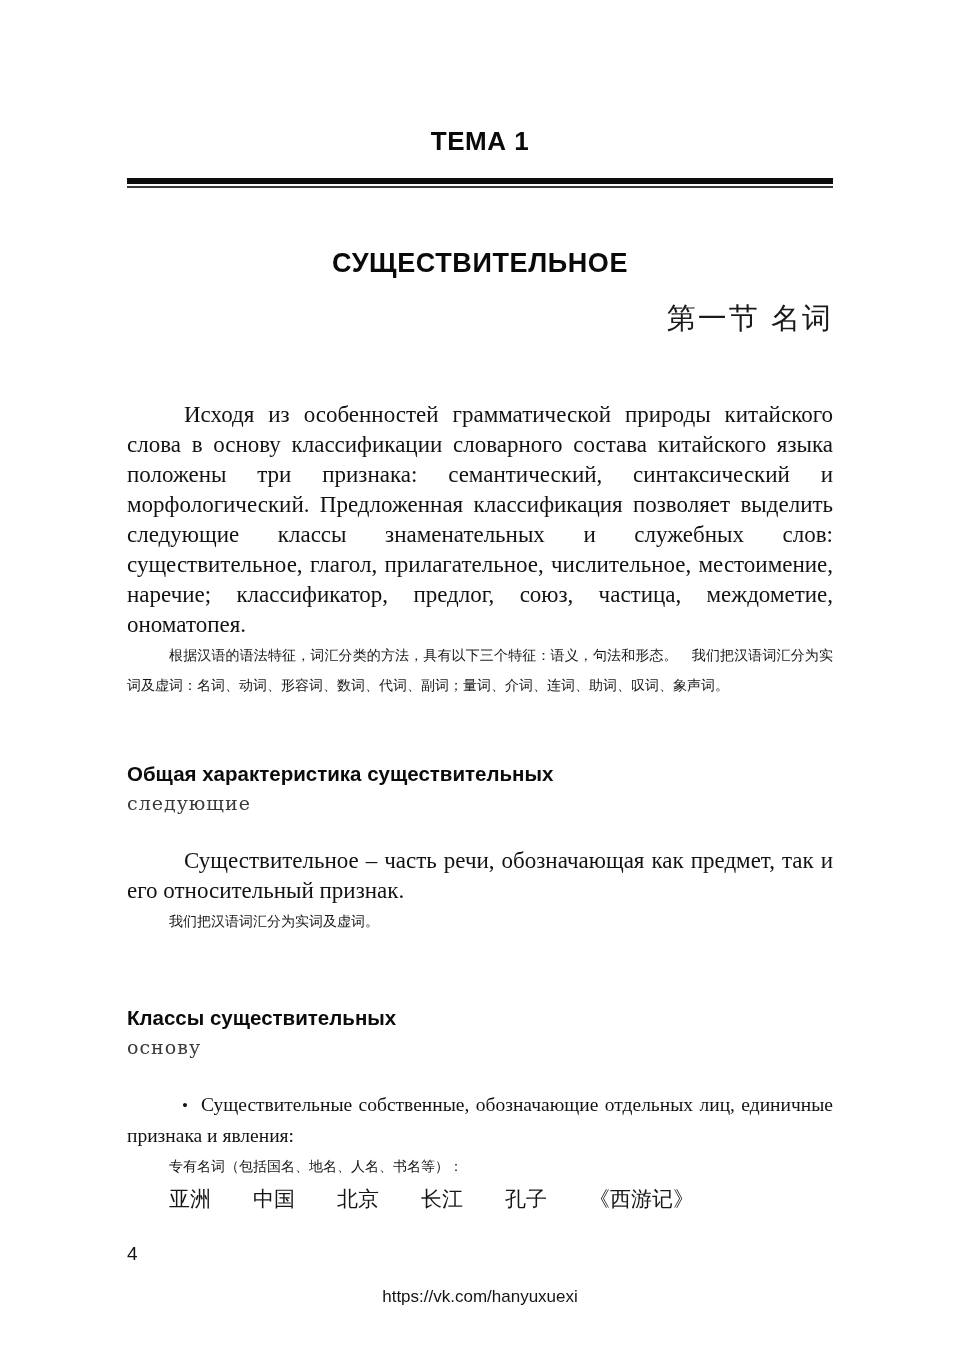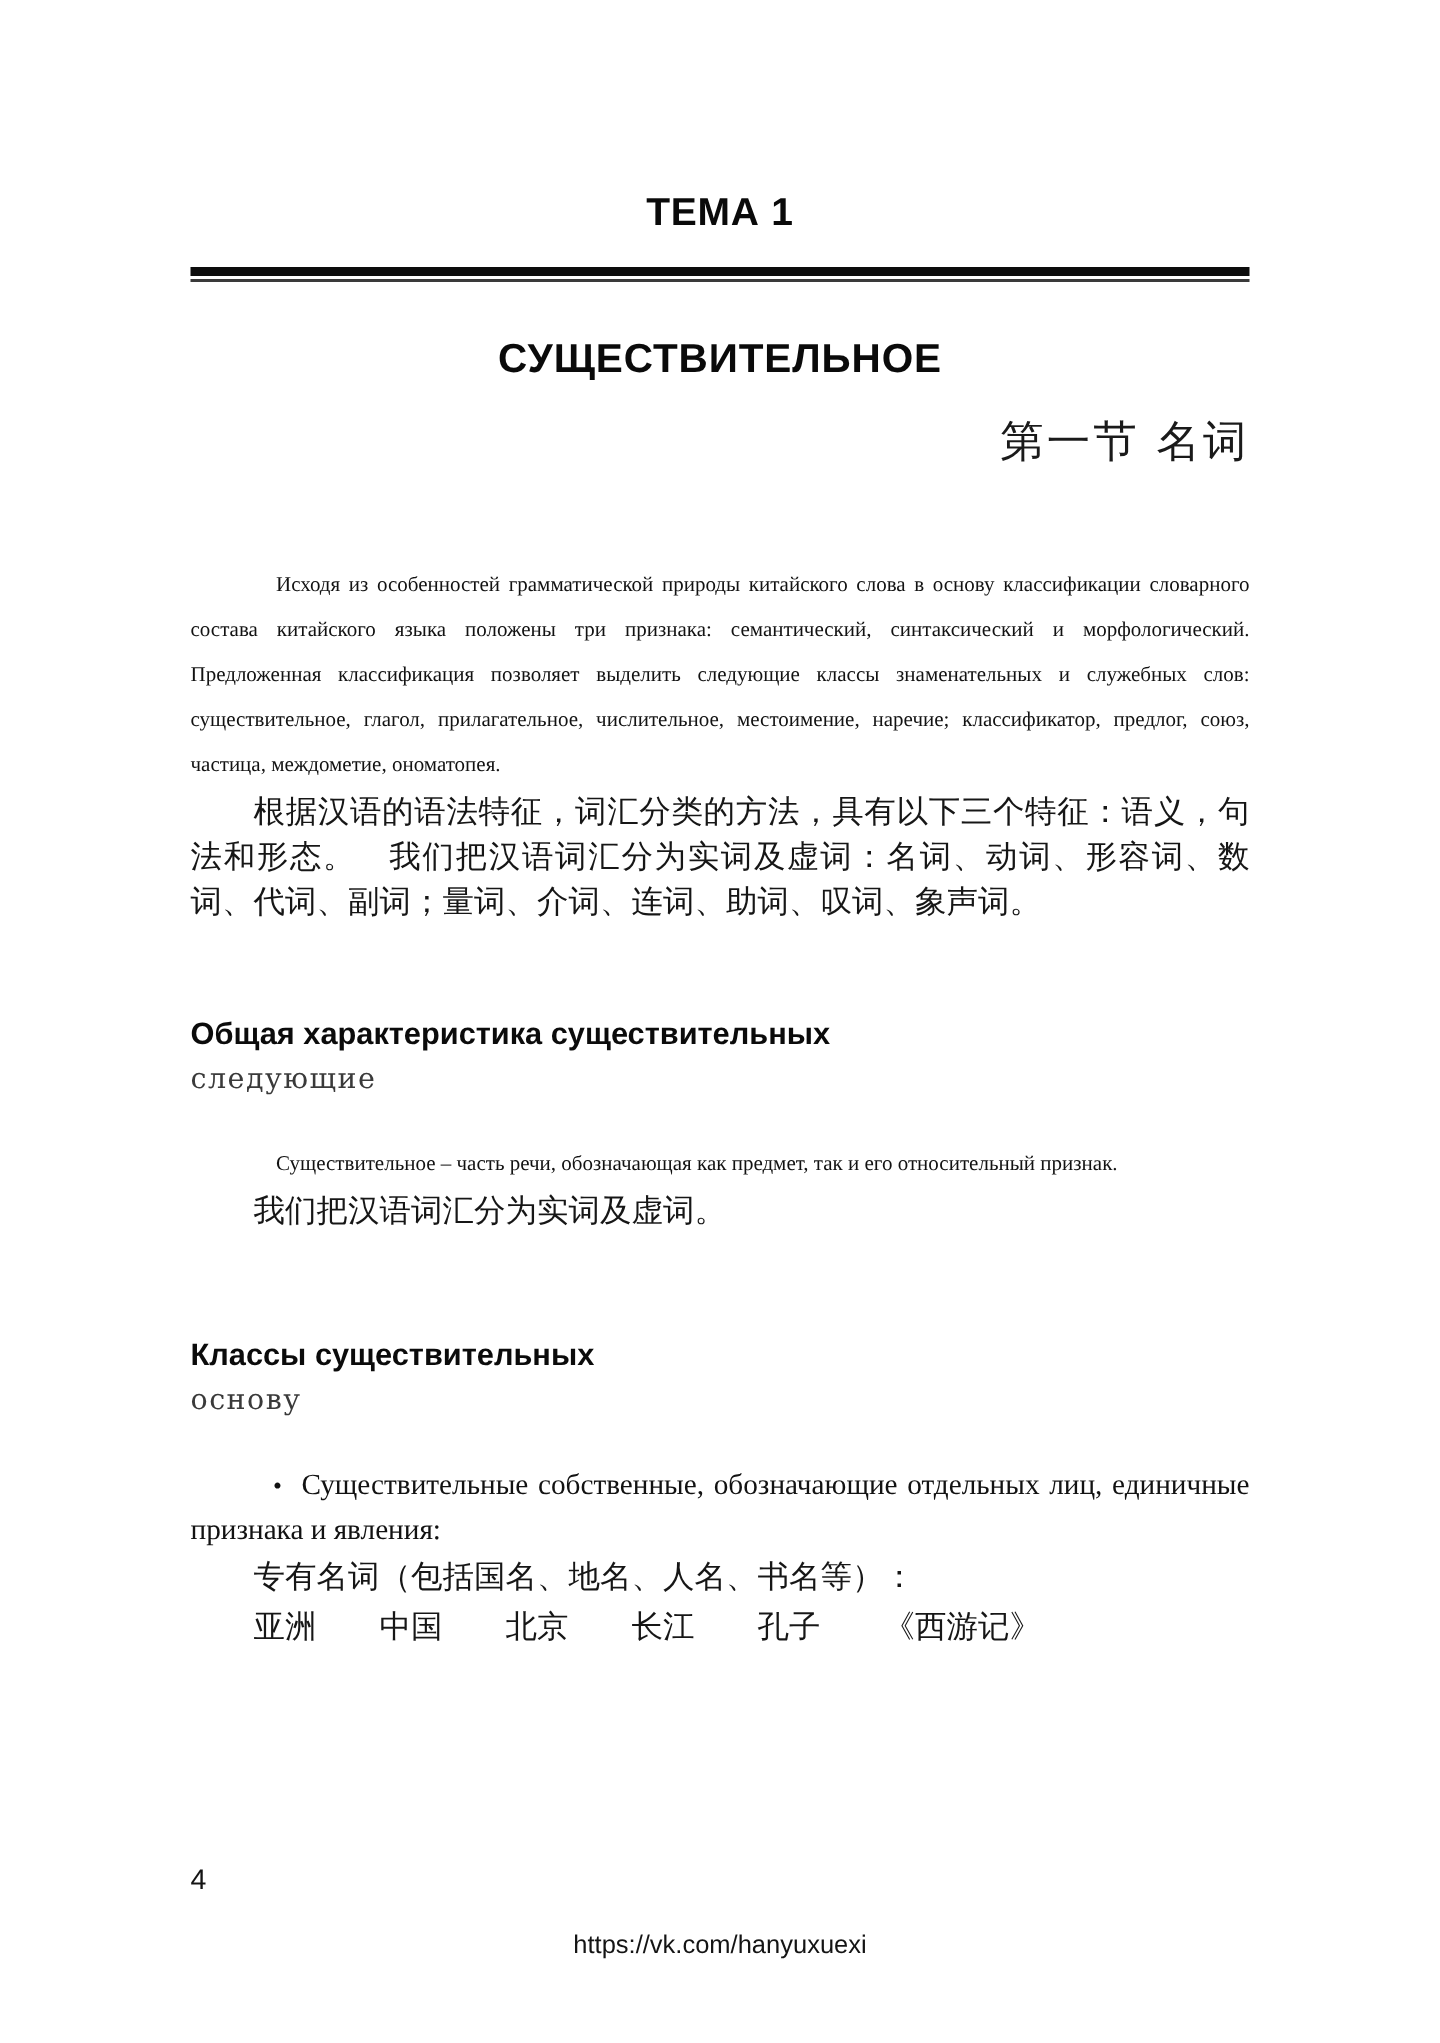--- a/index.html
+++ b/index.html
@@ -49,21 +49,21 @@
     height: 2px;
     background: #ffffff;
   }
   .rule-thin {
     height: 2px;
     background: #3a3a3a;
   }
 
   .part-title {
     margin: 0;
-    padding-top: 36px;
+    padding-top: 60px;
     text-align: center;
     font-family: "Liberation Sans", "DejaVu Sans", sans-serif;
     font-weight: bold;
     font-size: 27px;
     letter-spacing: 0.6px;
     color: #0a0a0a;
   }
 
   .part-title-cn {
     margin: 0;
@@ -73,31 +73,31 @@
     font-family: "DejaVu Serif", "Liberation Serif", serif;
     letter-spacing: 2px;
     color: #1a1a1a;
   }
 
   
   .body-ru {
     margin: 0;
     text-align: justify;
     text-justify: inter-word;
-    font-size: 14px;
+    font-size: 23px;
     line-height: 30px;
     text-indent: 57px;
     color: #121212;
   }
 
   .body-cn {
     margin: 0;
     text-align: justify;
     font-family: "DejaVu Serif", "Liberation Serif", serif;
-    font-size: 21px;
+    font-size: 14px;
     line-height: 30px;
     text-indent: 42px;
     color: #161616;
   }
 
   #intro-ru { padding-top: 61px; }
 
   
   .section {
     text-align: left;

